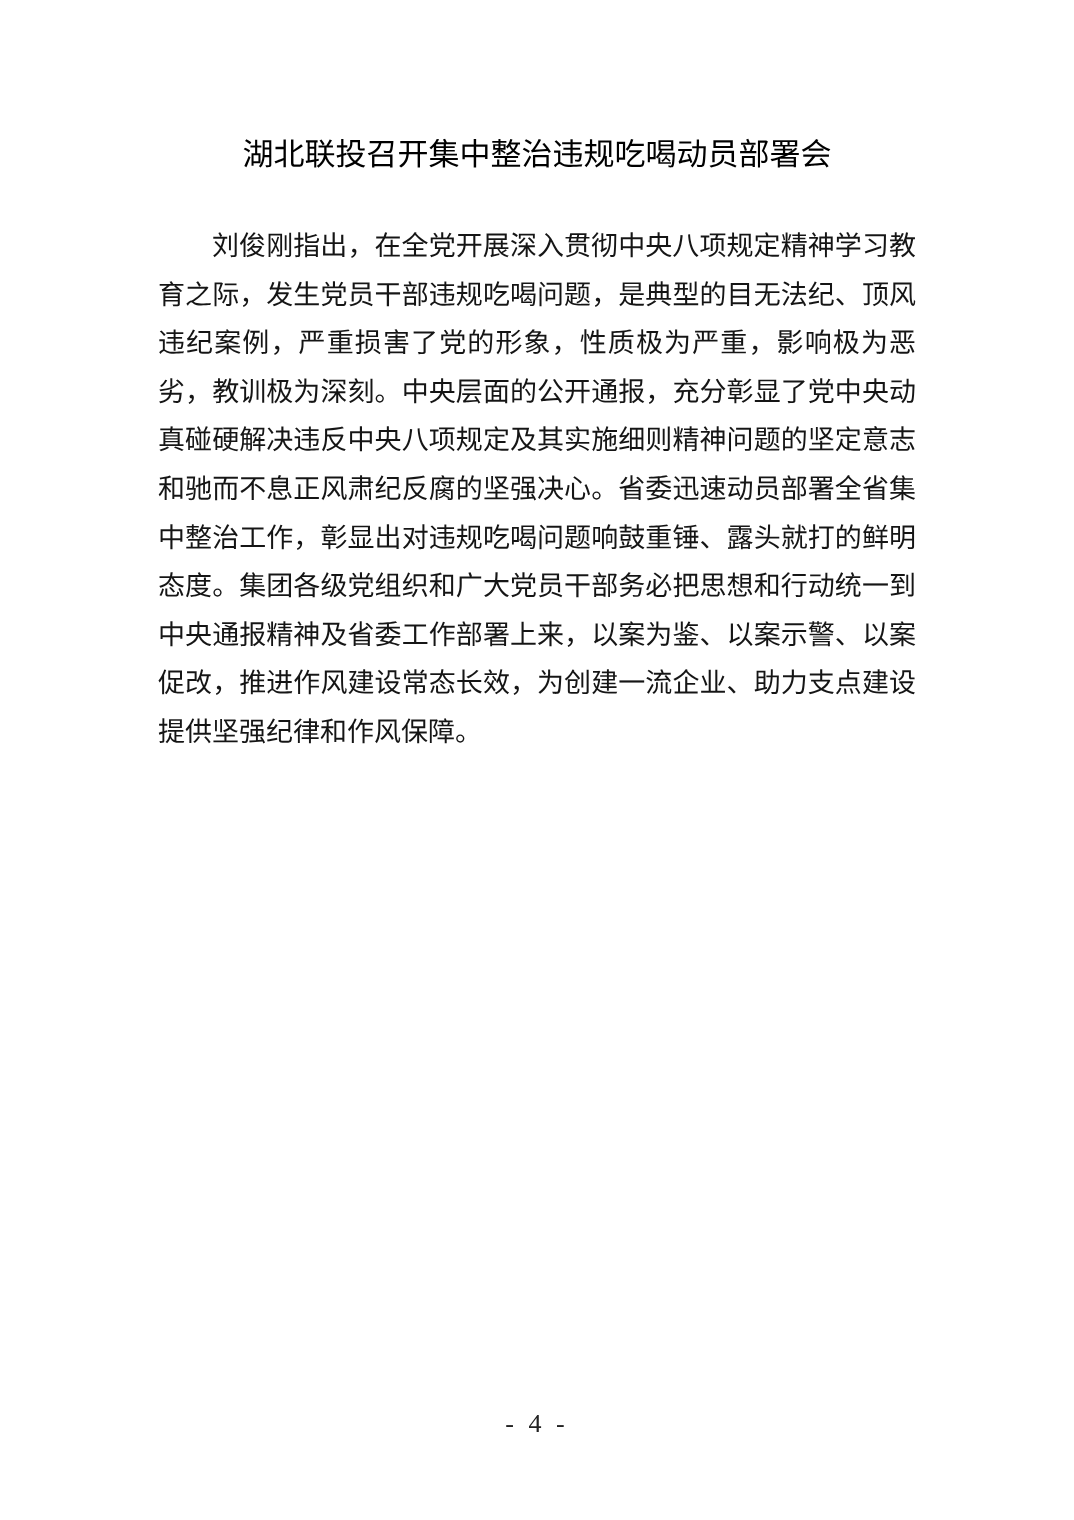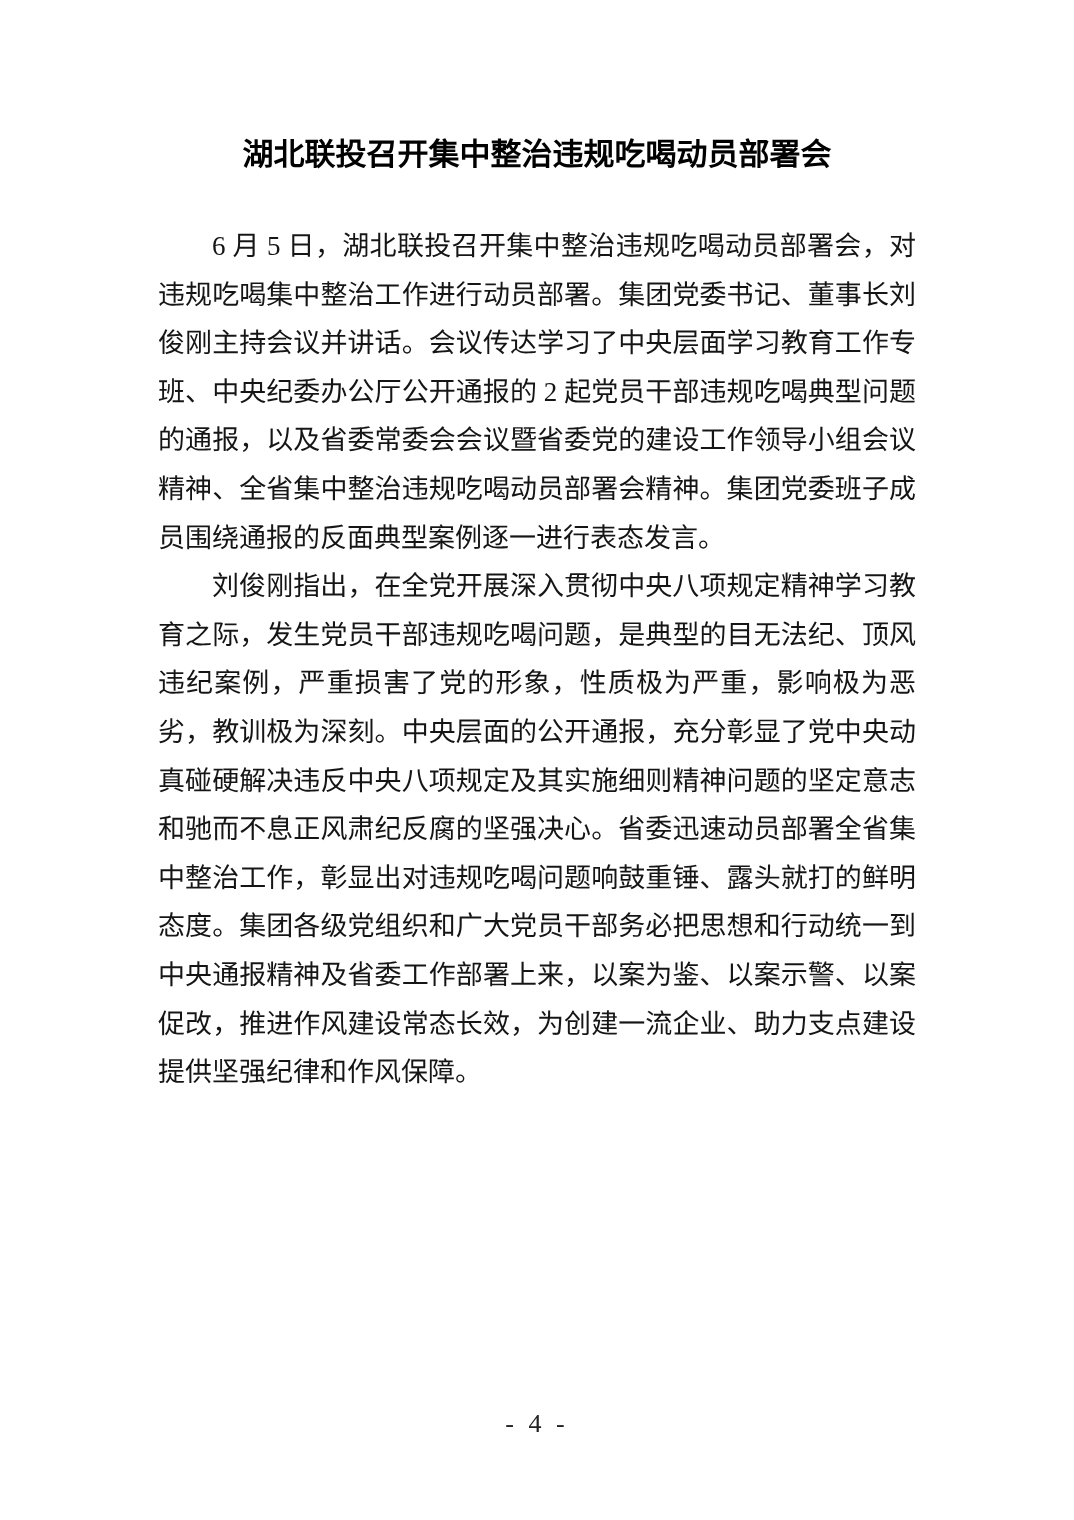--- a/index.html
+++ b/index.html
@@ -15,21 +15,21 @@
     overflow: hidden;
   }
   .doc-title {
     position: absolute;
     top: 126px;
     left: 0;
     right: 0;
     text-align: center;
     font-size: 31px;
     line-height: 58px;
-    font-weight: bold;
+    font-weight: normal;
     color: #000000;
     letter-spacing: 0px;
   }
   .doc-body {
     position: absolute;
     top: 222px;
     left: 158px;
     width: 758px;
     color: #151515;
   }
@@ -54,19 +54,18 @@
   }
 </style>
 </head>
 <body>
 
 <div class="page">
 
   <h1 class="doc-title">湖北联投召开集中整治违规吃喝动员部署会</h1>
 
   <div class="doc-body">
-    <p>6 月 5 日，湖北联投召开集中整治违规吃喝动员部署会，对违规吃喝集中整治工作进行动员部署。集团党委书记、董事长刘俊刚主持会议并讲话。会议传达学习了中央层面学习教育工作专班、中央纪委办公厅公开通报的 2 起党员干部违规吃喝典型问题的通报，以及省委常委会会议暨省委党的建设工作领导小组会议精神、全省集中整治违规吃喝动员部署会精神。集团党委班子成员围绕通报的反面典型案例逐一进行表态发言。</p>
     <p>刘俊刚指出，在全党开展深入贯彻中央八项规定精神学习教育之际，发生党员干部违规吃喝问题，是典型的目无法纪、顶风违纪案例，严重损害了党的形象，性质极为严重，影响极为恶劣，教训极为深刻。中央层面的公开通报，充分彰显了党中央动真碰硬解决违反中央八项规定及其实施细则精神问题的坚定意志和驰而不息正风肃纪反腐的坚强决心。省委迅速动员部署全省集中整治工作，彰显出对违规吃喝问题响鼓重锤、露头就打的鲜明态度。集团各级党组织和广大党员干部务必把思想和行动统一到中央通报精神及省委工作部署上来，以案为鉴、以案示警、以案促改，推进作风建设常态长效，为创建一流企业、助力支点建设提供坚强纪律和作风保障。</p>
   </div>
 
   <div class="page-number">- 4 -</div>
 
 </div>
 
 </body></html>

